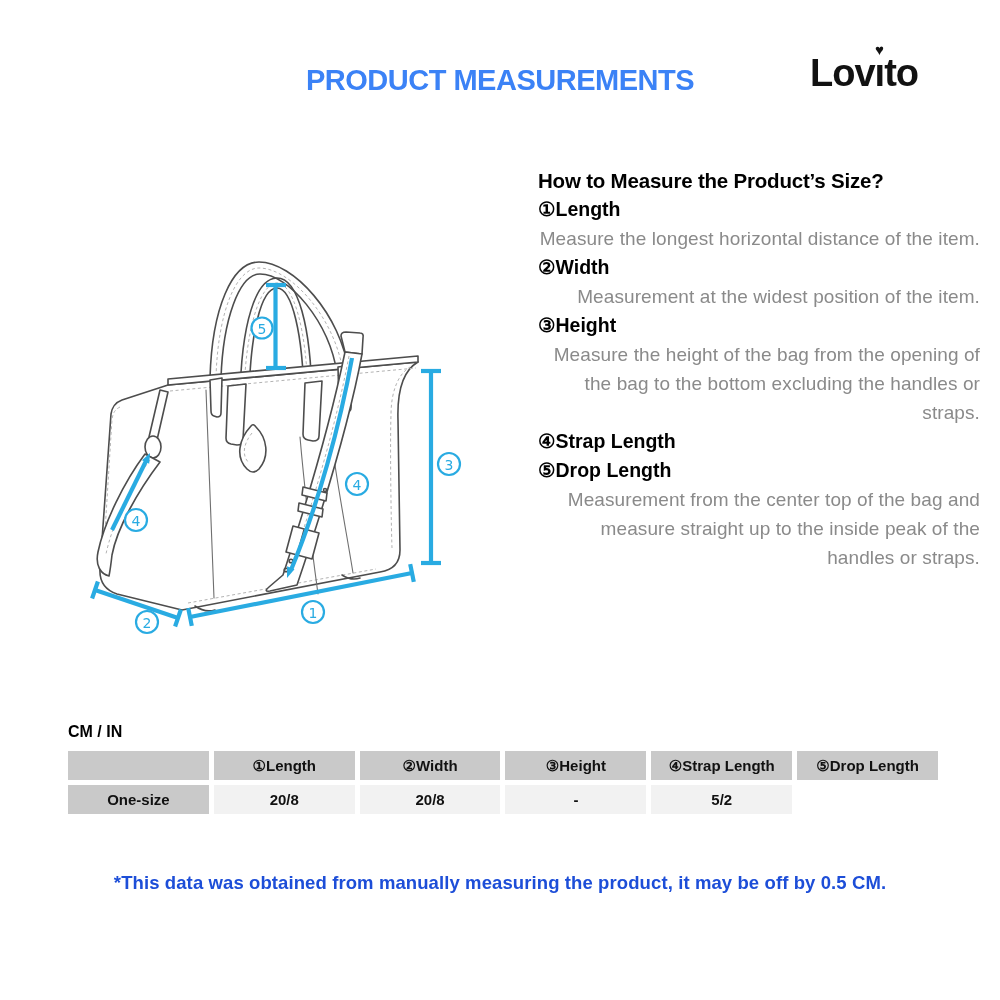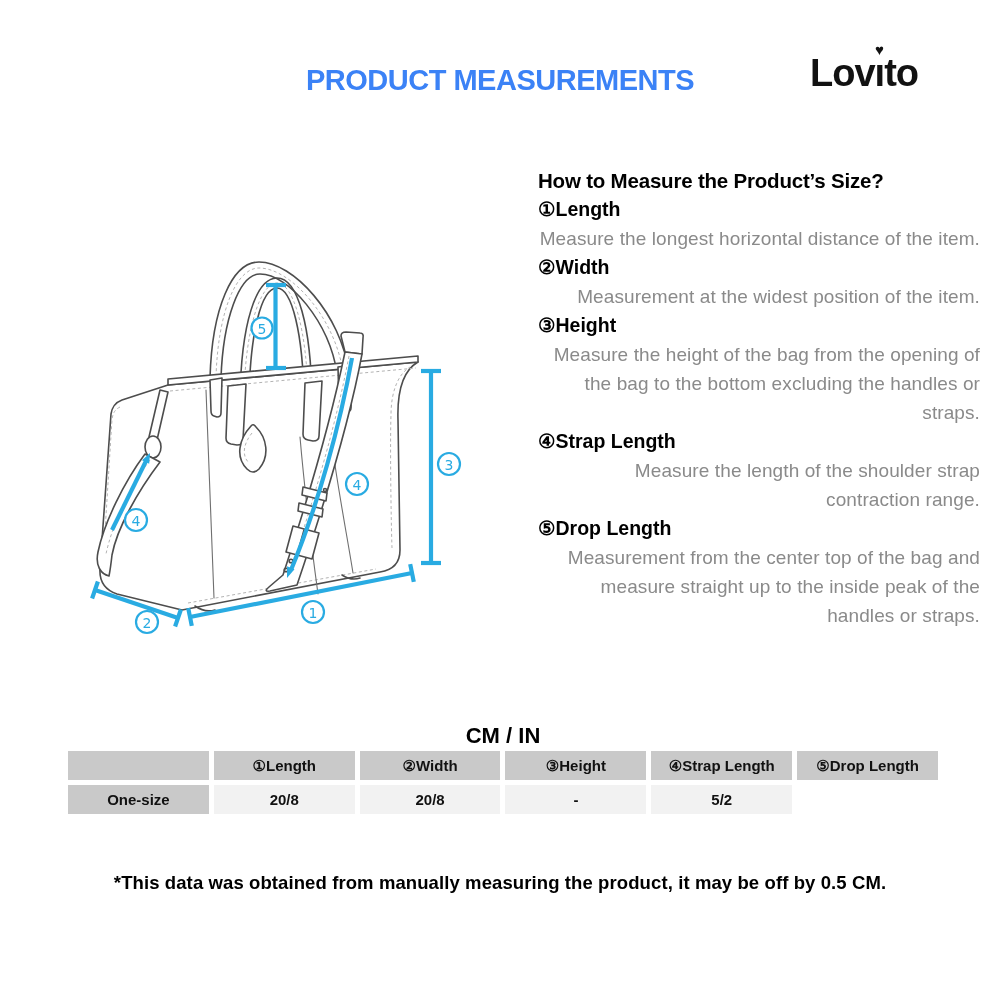--- a/index.html
+++ b/index.html
@@ -30,37 +30,37 @@
   }
   
   .guide{position:absolute;left:498px;top:166px;width:442px;margin-left:40px;}
   .guide-heading{font-size:20.5px;font-weight:bold;line-height:29px;color:#000;letter-spacing:-0.2px;}
   .guide-term{font-size:19.5px;font-weight:bold;line-height:29px;color:#000;}
   .guide-def{font-size:19px;line-height:29px;color:var(--body-gray);letter-spacing:0.1px;text-align:right;}
   
   .diagram{position:absolute;left:60px;top:240px;width:420px;height:420px;}
   
   .unit-label{
-    position:absolute;top:723px;left:68px;width:870px;text-align:center;
-    font-size:22px;font-weight:bold;color:#000;
+    position:absolute;top:723px;left:68px;width:870px;text-align:left;
+    font-size:16px;font-weight:bold;color:#000;
   }
   .size-table{
     position:absolute;left:68px;top:751px;width:870px;
     display:grid;grid-template-columns:repeat(6,1fr);gap:5px 5px;
   }
   .cell{
     height:29px;display:flex;align-items:center;justify-content:center;
     font-size:15px;font-weight:bold;color:#111;
   }
   .cell.head,.cell.corner,.cell.rowlabel{background:var(--th-bg);}
   .cell.val{background:var(--td-bg);}
   
   .note{
     position:absolute;top:872px;left:0;width:100%;text-align:center;
-    font-size:18.5px;font-weight:bold;color:#000000;letter-spacing:0.1px;
+    font-size:18.5px;font-weight:bold;color:#1d4ed8;letter-spacing:0.1px;
   }
   
   .ln{stroke:#4d4d4d;stroke-width:1.6;fill:none;stroke-linecap:round;stroke-linejoin:round;}
   .lnw{stroke:#4d4d4d;stroke-width:1.6;fill:#fff;stroke-linecap:round;stroke-linejoin:round;}
   .thin{stroke:#6f6f6f;stroke-width:1.1;fill:none;stroke-linecap:round;}
   .stitch{stroke:#b3b3b3;stroke-width:1;fill:none;stroke-dasharray:3 2.6;}
   .cy{stroke:var(--accent);stroke-width:4.2;fill:none;stroke-linecap:butt;}
   .cy-badge{fill:#fff;stroke:var(--accent);stroke-width:2.2;}
   .cy-num{fill:var(--accent);font-family:"DejaVu Sans",sans-serif;font-size:14px;text-anchor:middle;dominant-baseline:central;}
   .cy-fill{fill:var(--accent);stroke:none;}
@@ -183,21 +183,20 @@
     <div class="guide-item">
       <div class="guide-term">②Width</div>
       <div class="guide-def">Measurement at the widest position of the item.</div>
     </div>
     <div class="guide-item">
       <div class="guide-term">③Height</div>
       <div class="guide-def">Measure the height of the bag from the opening of the bag to the bottom excluding the handles or straps.</div>
     </div>
     <div class="guide-item">
       <div class="guide-term">④Strap Length</div>
-      <div class="guide-def">Measure the length of the shoulder strap contraction range.</div>
     </div>
     <div class="guide-item">
       <div class="guide-term">⑤Drop Length</div>
       <div class="guide-def">Measurement from the center top of the bag and measure straight up to the inside peak of the handles or straps.</div>
     </div>
   </div>
 
   <div class="unit-label">CM / IN</div>
   <div class="size-table">
     <div class="cell corner"></div>

